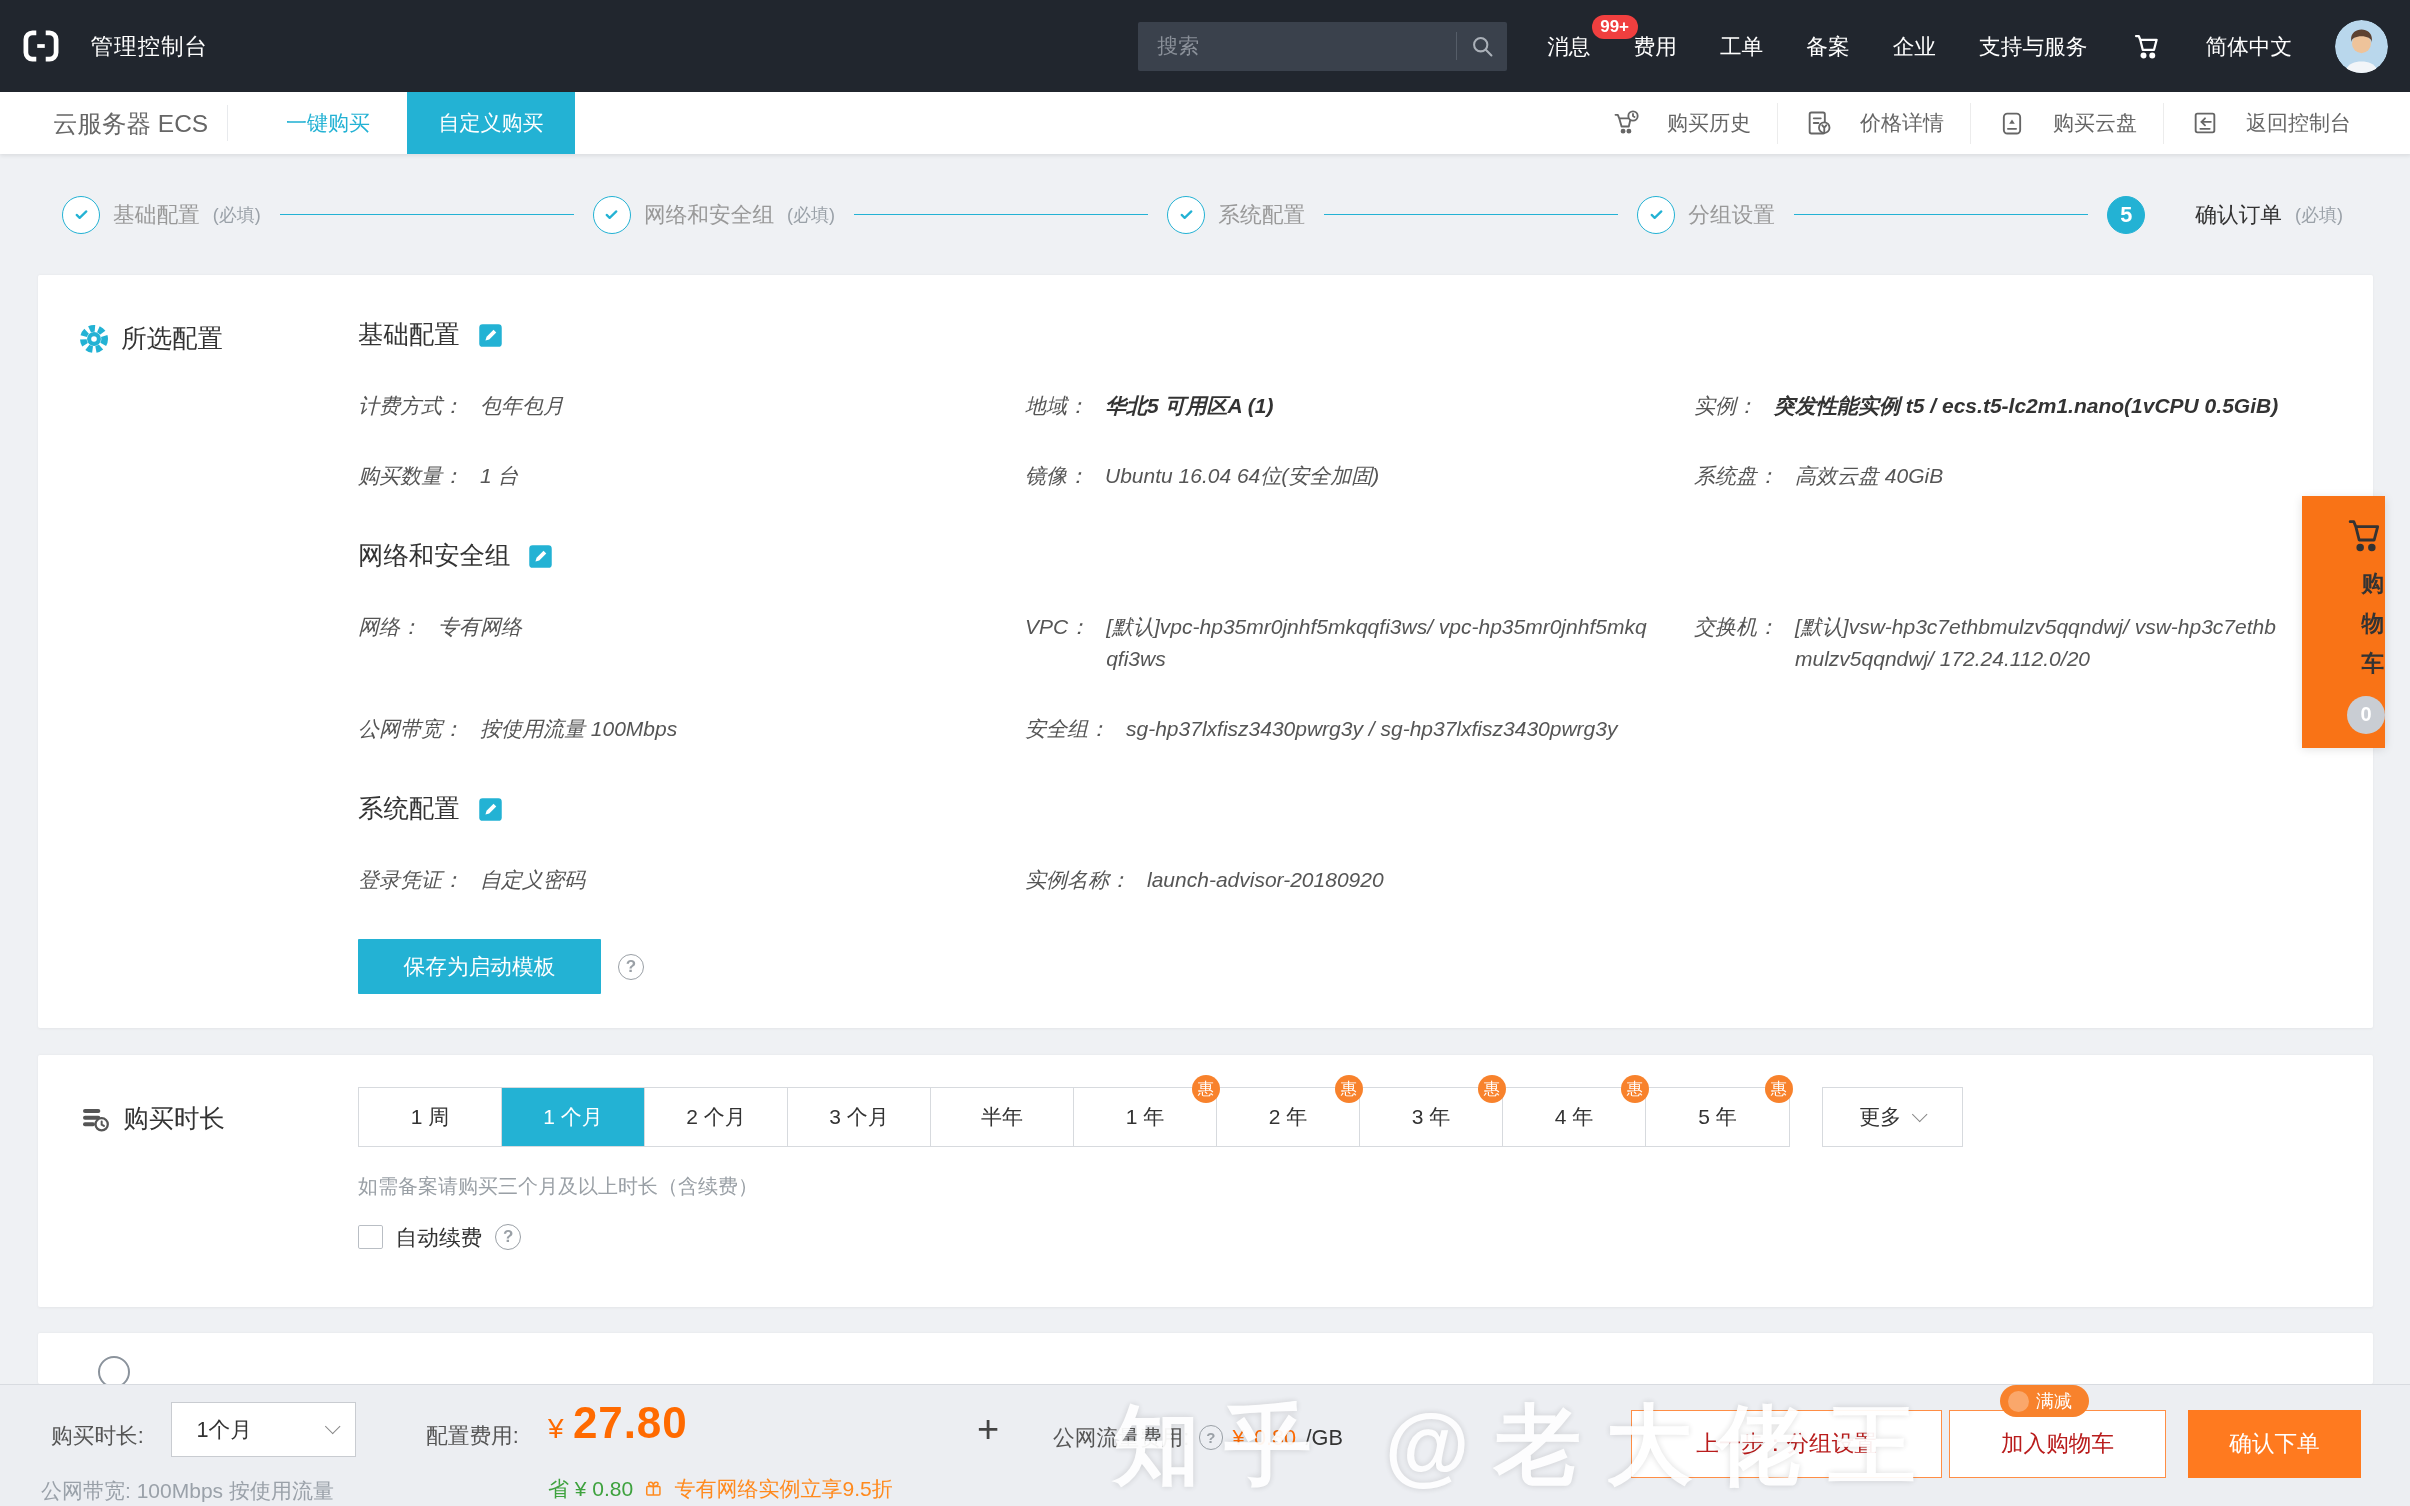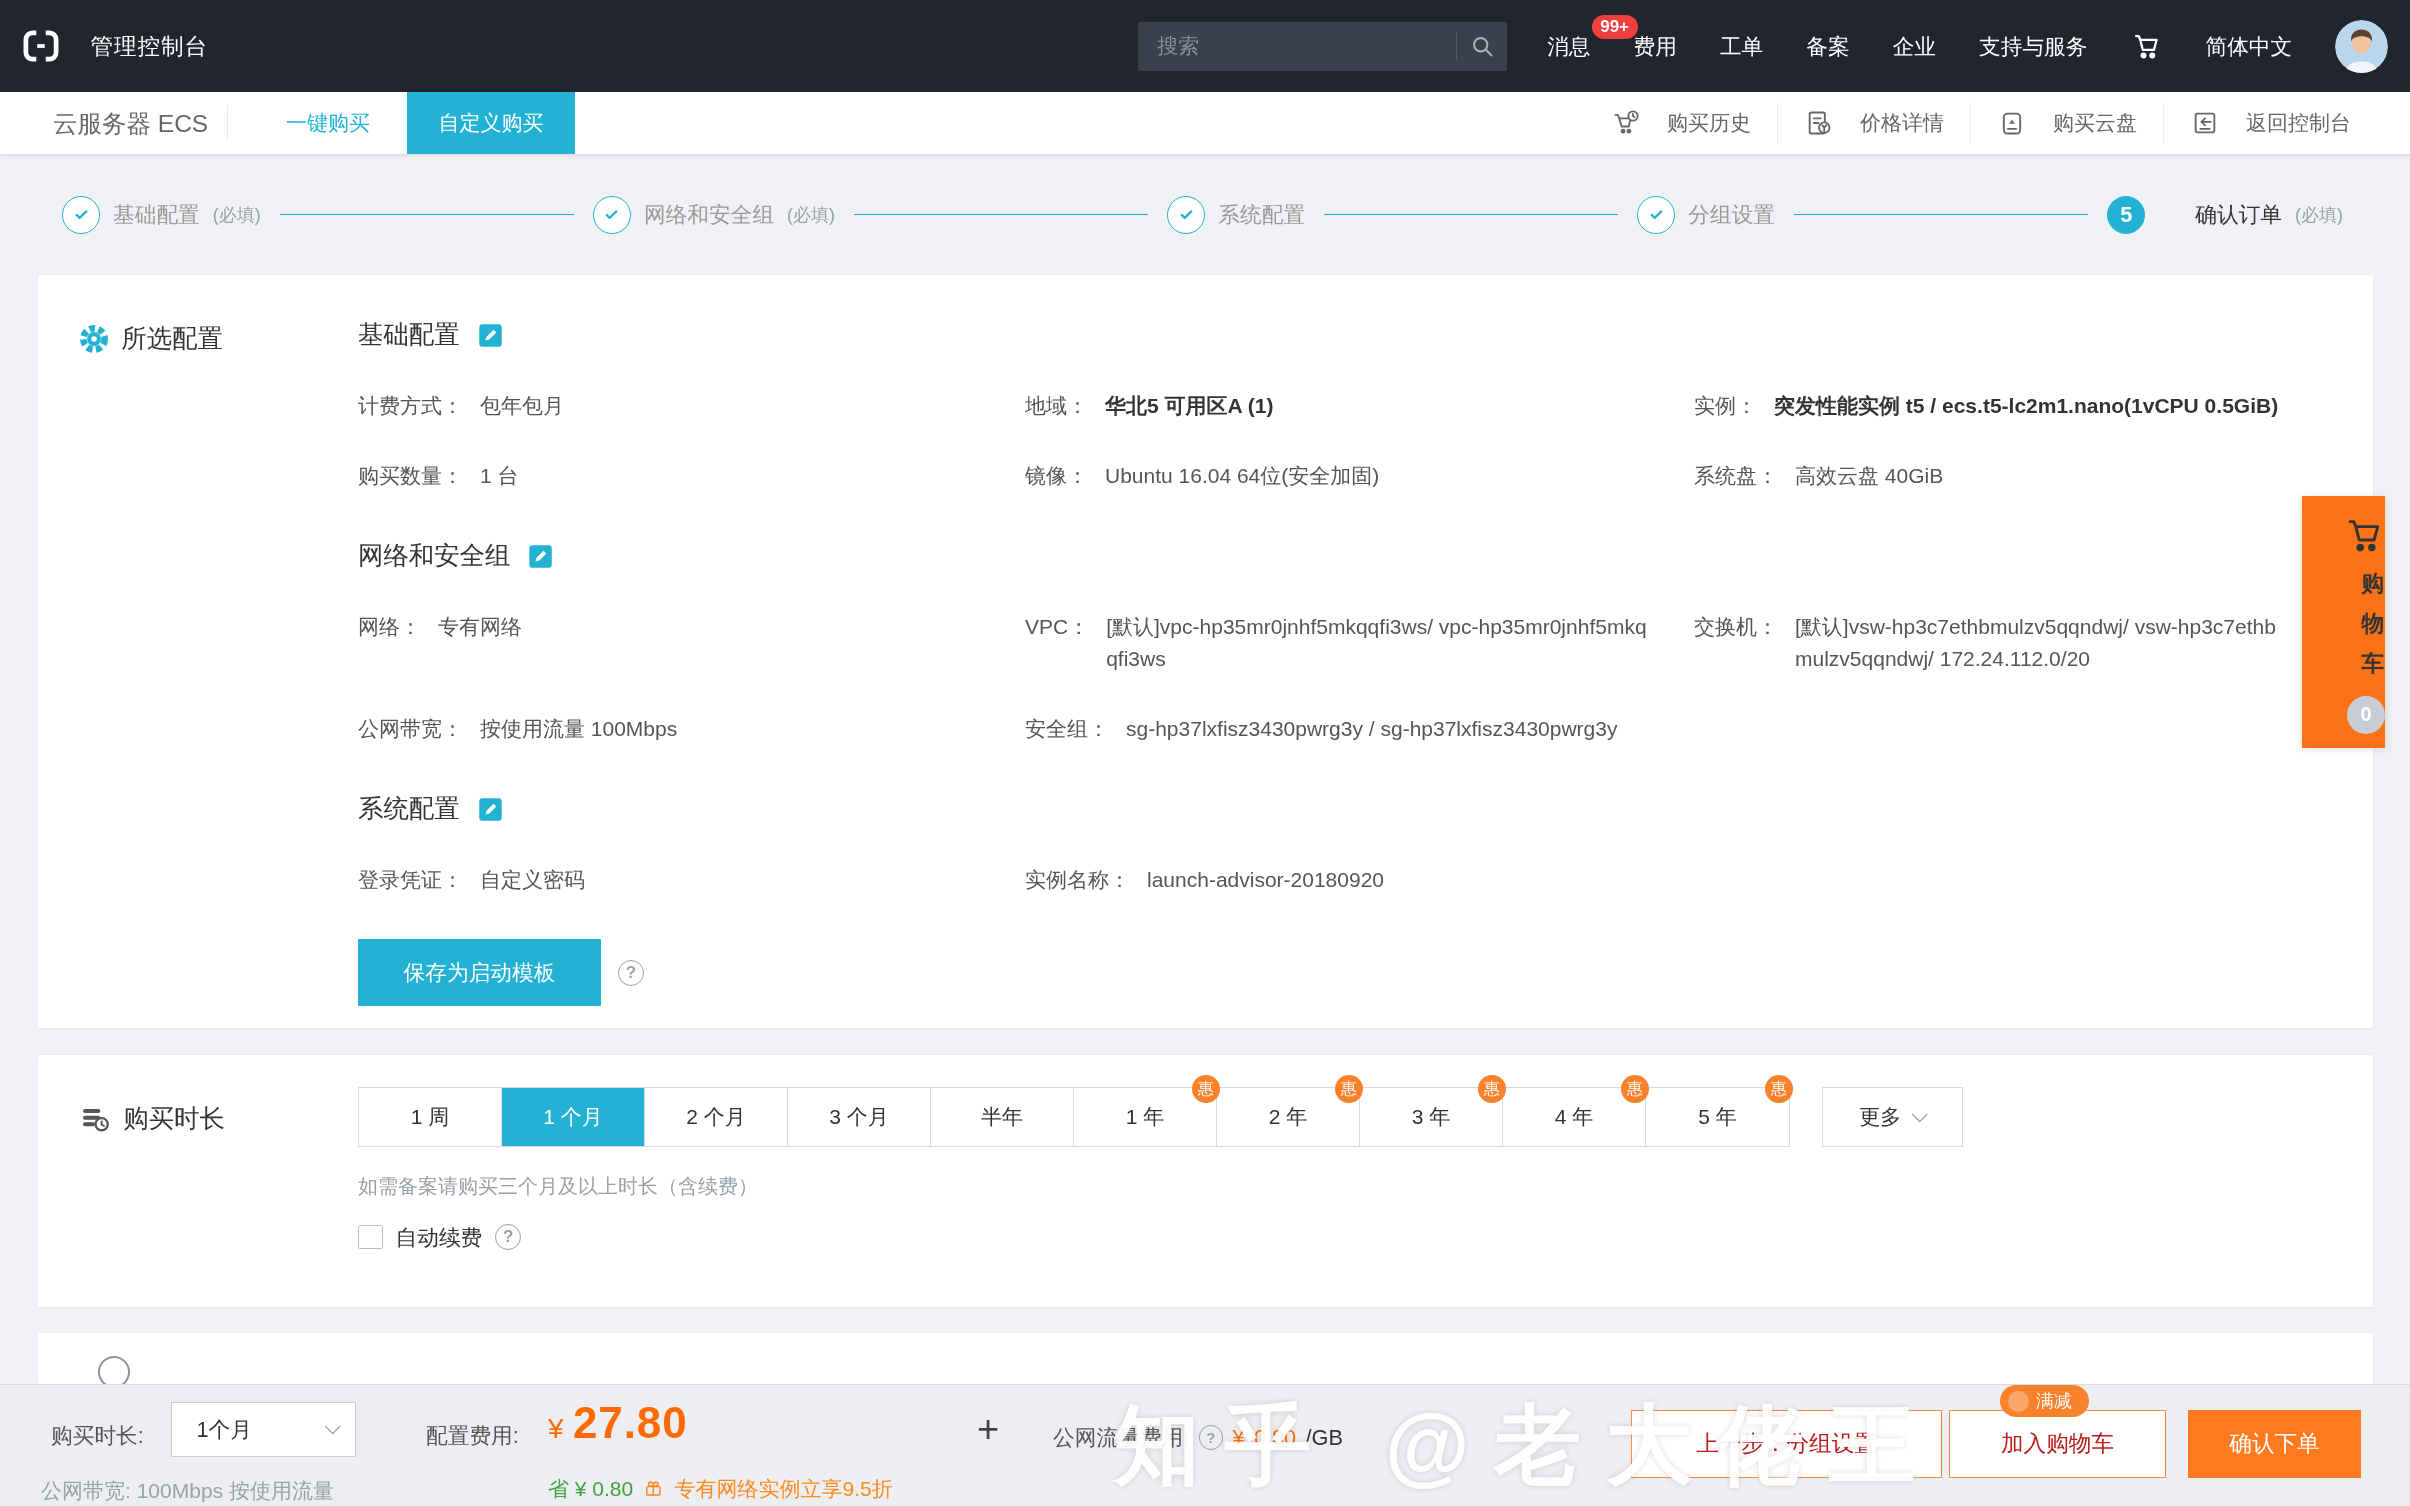--- a/index.html
+++ b/index.html
@@ -46,27 +46,27 @@
   .card{position:absolute;left:38px;right:38px;background:#fff;border-radius:1.9px;box-shadow:0 0.9px 2.8px rgba(0,0,0,.05);}
   .config-card{top:275px;height:753px;}
   .card-aside{position:absolute;left:40px;top:47px;display:flex;align-items:center;gap:11.3px;}
   .aside-label{font-size:25.4px;color:#333;}
   .config-main{position:absolute;left:320px;top:0;right:41px;}
   .sec-head{display:flex;align-items:center;gap:17px;}
   .sec-head.first{margin-top:43px;}
   .sec-head.later{margin-top:47px;}
   .sec-title{margin:0;font-size:25.4px;color:#333;font-weight:500;}
   .edit-icon{cursor:pointer;display:flex;}
-  .grid3{display:grid;grid-template-columns:667px 669px 1fr;column-gap:0;row-gap:38px;margin-top:38px;}
+  .grid3{display:grid;grid-template-columns:667px 669px 1fr;column-gap:0;row-gap:38px;margin-top:38px;font-style:italic;}
   .field{display:flex;align-items:flex-start;font-size:21px;padding-right:45px;}
   .f-label{color:#555;white-space:nowrap;margin-right:17px;line-height:32px;}
   .f-value{color:#555;line-height:32px;word-break:break-all;}
   .f-value.bold{font-weight:bold;color:#333;}
   .save-row{display:flex;align-items:center;gap:17px;margin-top:43px;}
-  .save-btn{width:243px;height:67px;background:#23b2d4;color:#fff;border:none;font-size:21.7px;font-family:inherit;cursor:pointer;border-radius:0.9px;}
+  .save-btn{width:243px;height:55px;background:#23b2d4;color:#fff;border:none;font-size:21.7px;font-family:inherit;cursor:pointer;border-radius:0.9px;}
   .help{width:26px;height:26px;border-radius:50%;border:1.9px solid #9aa0a6;color:#9aa0a6;font-size:17px;font-weight:bold;display:flex;align-items:center;justify-content:center;box-sizing:border-box;cursor:pointer;flex:none;}
 
   
   .cart-float{position:absolute;top:496px;right:26px;width:83px;height:252px;background:#f97316;box-shadow:0 1.9px 9.4px rgba(0,0,0,.12);display:flex;flex-direction:column;align-items:flex-end;padding-top:19px;box-sizing:border-box;cursor:pointer;z-index:4;font-weight:bold;}
   .cart-float-label{margin-top:9.4px;width:24.5px;font-size:22.6px;color:#333;line-height:40px;text-align:center;word-break:break-all;}
   .cart-float-count{margin-top:11.3px;width:38px;height:38px;border-radius:50%;background:#c9cdd3;color:#fff;font-size:20px;display:flex;align-items:center;justify-content:center;}
 
   
   .duration-card{top:1055px;height:252px;}
   .duration-main{position:absolute;left:320px;top:32px;right:41px;}

